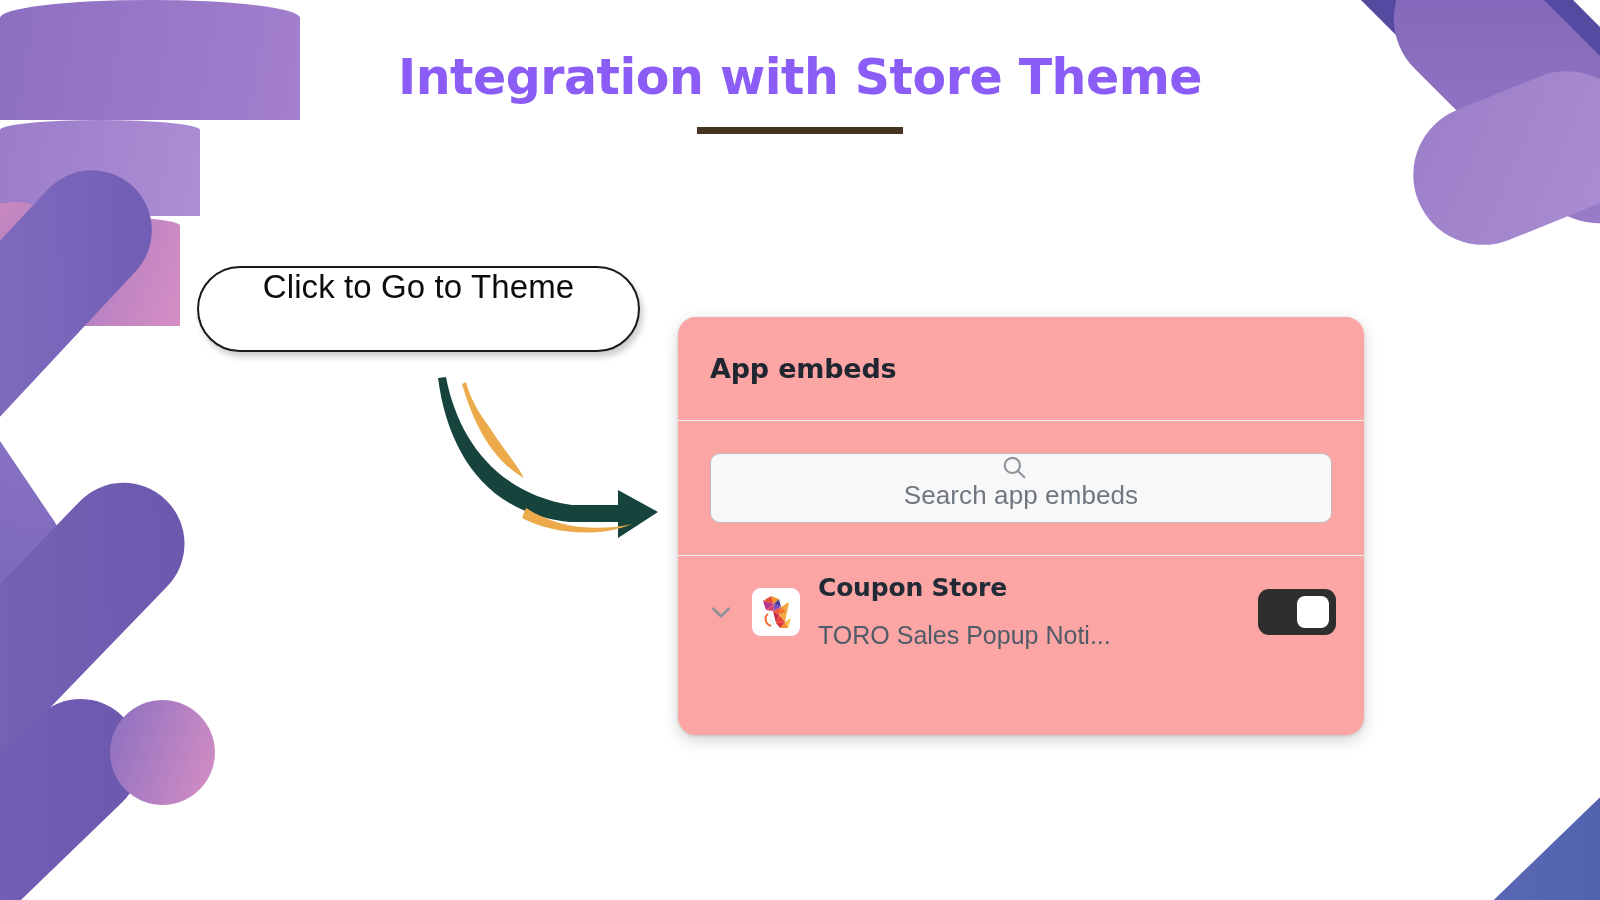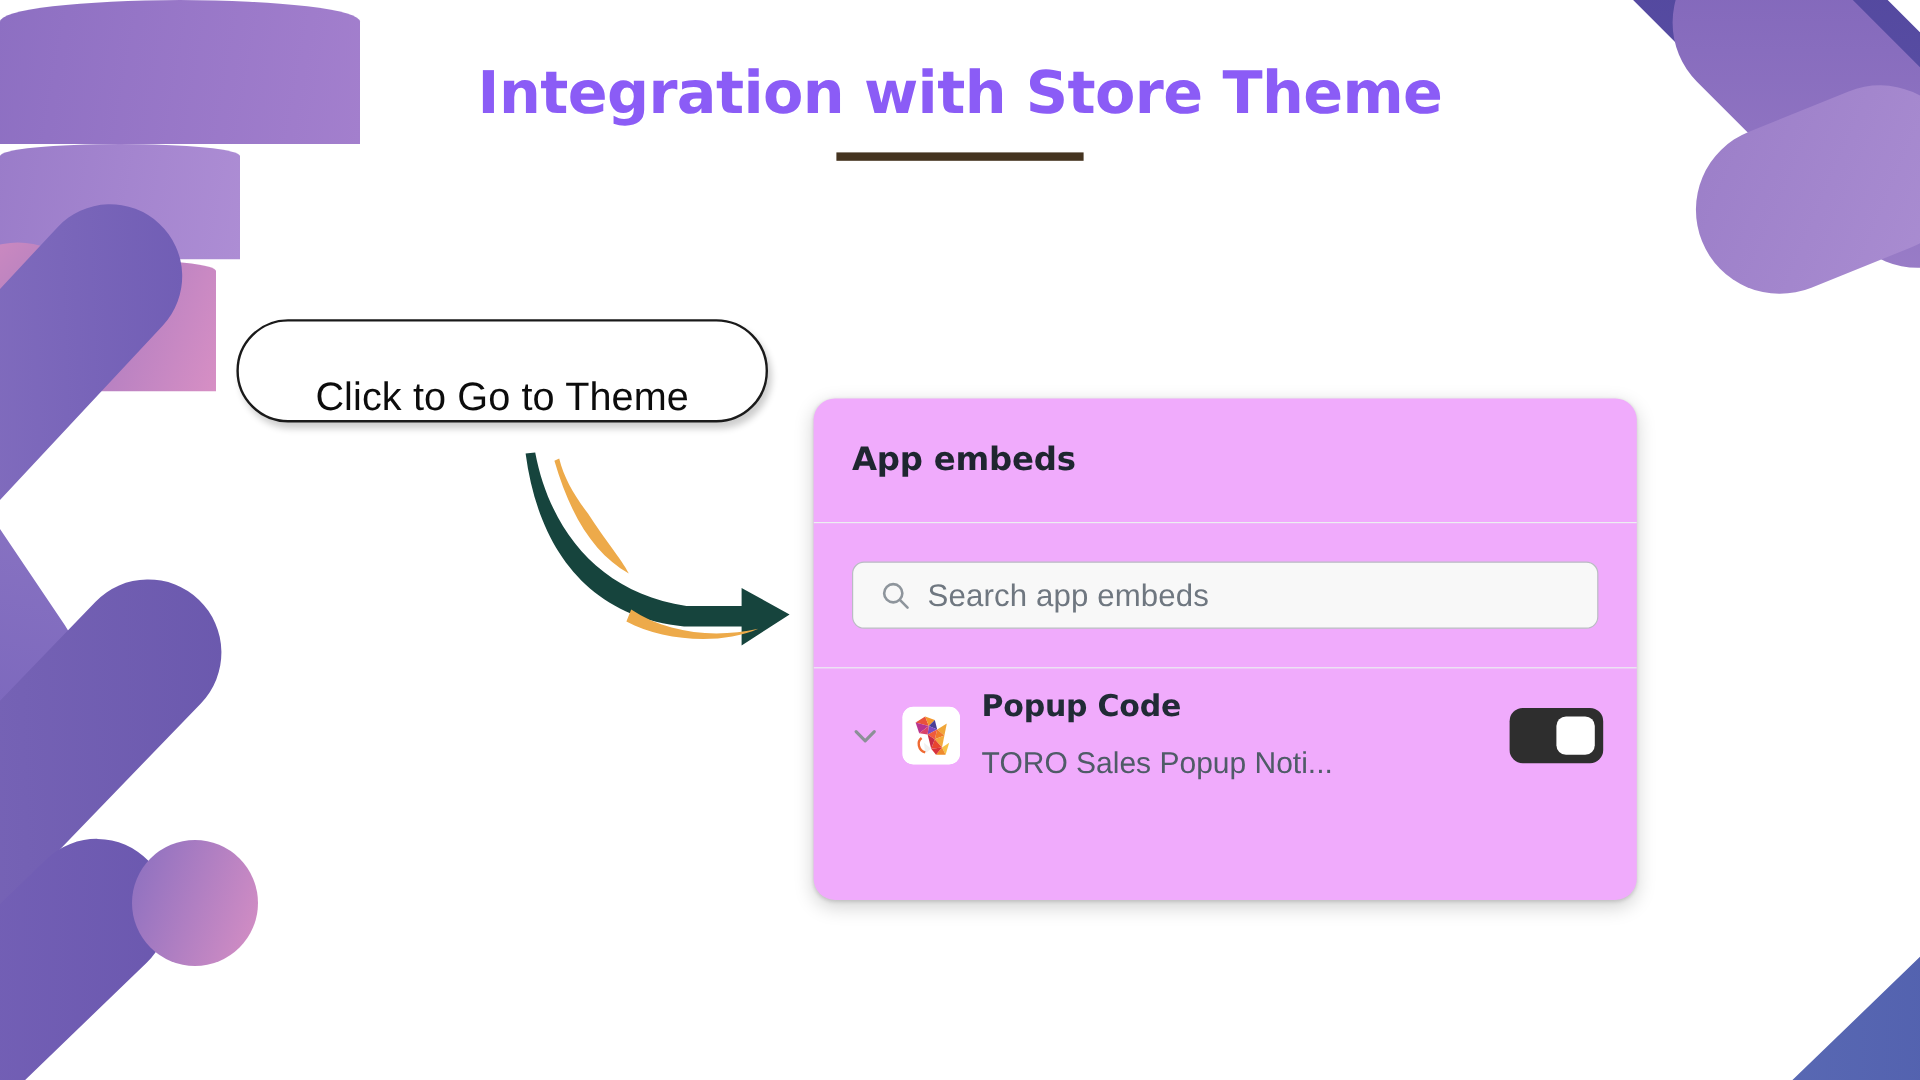--- a/index.html
+++ b/index.html
@@ -153,21 +153,21 @@
     position: absolute;
     left: 197px;
     top: 266px;
     width: 443px;
     height: 86px;
     background: #ffffff;
     border: 2px solid #1a1a1a;
     border-radius: 999px;
     box-shadow: 3px 5px 6px rgba(0,0,0,0.20);
     display: flex;
-    align-items: flex-end;
+    align-items: flex-start;
     justify-content: center;
     cursor: pointer;
     box-sizing: border-box;
   }
   .cta-label {
     font-family: "Liberation Sans", sans-serif;
     font-size: 33px;
     font-weight: 400;
     color: #0c0c0c;
     letter-spacing: 0.1px;
@@ -179,24 +179,24 @@
     left: 432px;
     top: 362px;
     width: 250px;
     height: 180px;
   }
 
   
   .embeds-card {
     position: absolute;
     left: 678px;
-    top: 332px;
+    top: 317px;
     width: 686px;
     height: 418px;
-    background: #f0abfc;
+    background: #fca5a5;
     border-radius: 18px;
     box-shadow: 0 5px 16px rgba(0,0,0,0.18), 0 1px 3px rgba(0,0,0,0.12);
     overflow: hidden;
   }
   .card-header {
     height: 104px;
     display: flex;
     align-items: center;
     padding: 0 32px;
     box-sizing: border-box;
@@ -210,27 +210,28 @@
     letter-spacing: -0.2px;
   }
   .card-search-zone {
     padding: 32px;
     box-sizing: border-box;
     border-bottom: 1px solid #eceff1;
   }
   .search-field {
     display: flex;
     align-items: center;
-    height: 56px;
+    height: 70px;
     background: #f8f8f8;
     border: 1px solid #b9bdc2;
     border-radius: 10px;
     padding: 0 22px;
     box-sizing: border-box;
     cursor: text;
+    flex-direction: column;
   }
   .search-icon {
     width: 26px;
     height: 26px;
     flex: 0 0 auto;
     margin-right: 14px;
     color: #8e959c;
   }
   .search-placeholder {
     font-family: "Liberation Sans", sans-serif;
@@ -386,21 +387,21 @@
           <polygon points="21,23 27,27 24,35" fill="#c72a45"></polygon>
           <polygon points="33,34 39,30 36,40" fill="#f6c245"></polygon>
           <polygon points="33,34 36,40 28,40" fill="#ef8a2c"></polygon>
           <polygon points="24,35 33,34 28,40" fill="#d8323b"></polygon>
           <polygon points="18,30 24,35 19,39" fill="#f1f1f1"></polygon>
           <path d="M16 26 C 12 29, 13 36, 19 38" stroke="#ef6a33" stroke-width="2" fill="none"></path>
         </svg>
       </span>
 
       <span class="embed-text">
-        <span class="embed-title" style="display:block">Popup Code</span>
+        <span class="embed-title" style="display:block">Coupon Store</span>
         <span class="embed-subtitle" style="display:block">TORO Sales Popup Noti...</span>
       </span>
 
       <span class="toggle">
         <span class="toggle-knob"></span>
       </span>
     </div>
 
   </div>
 </div>

